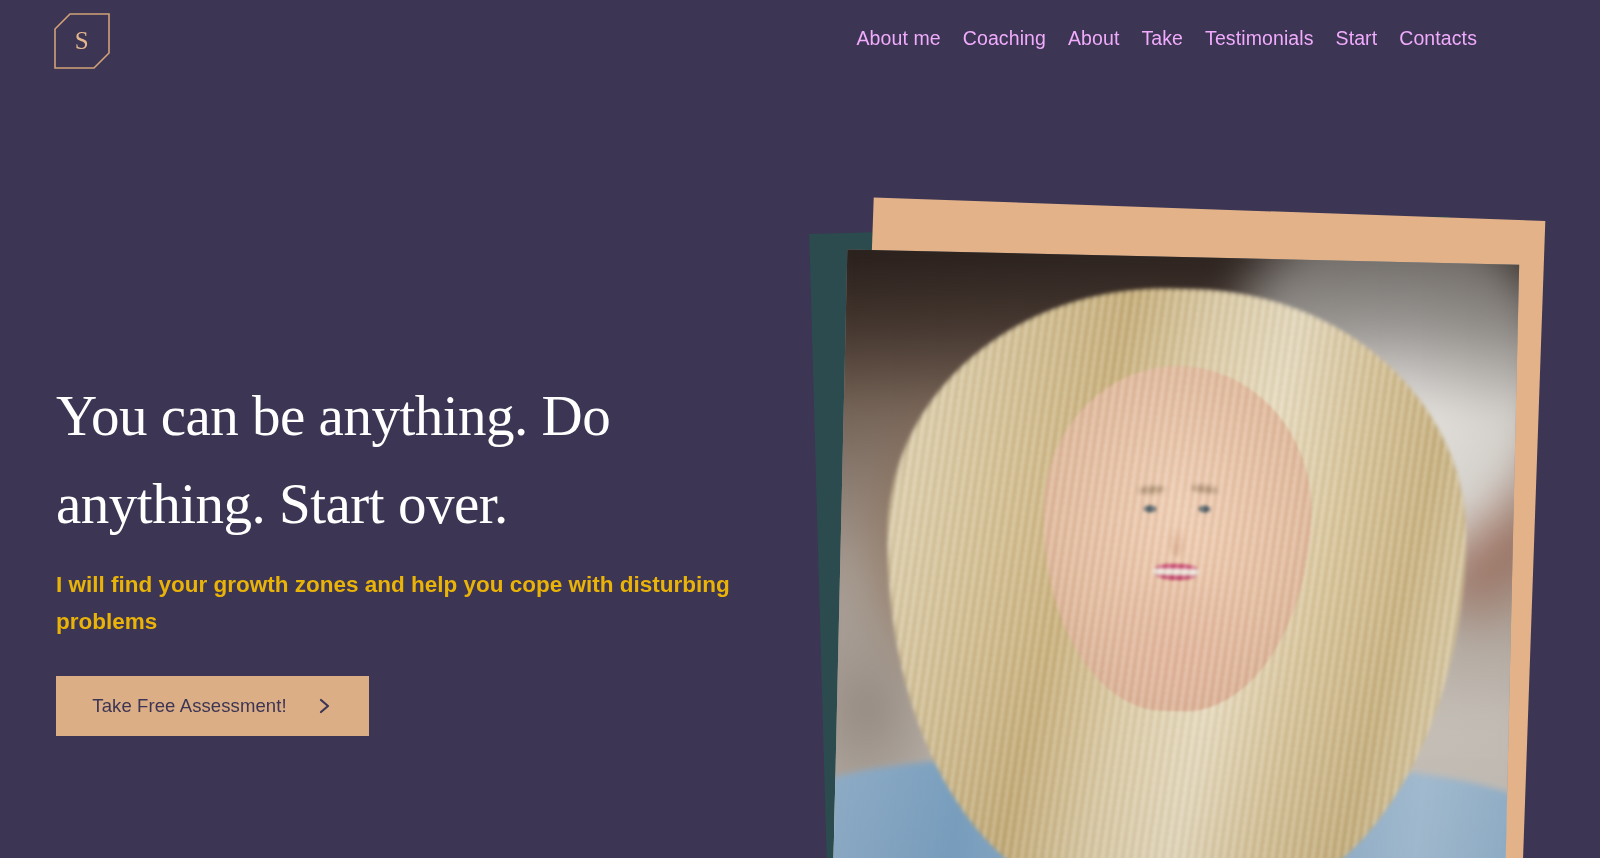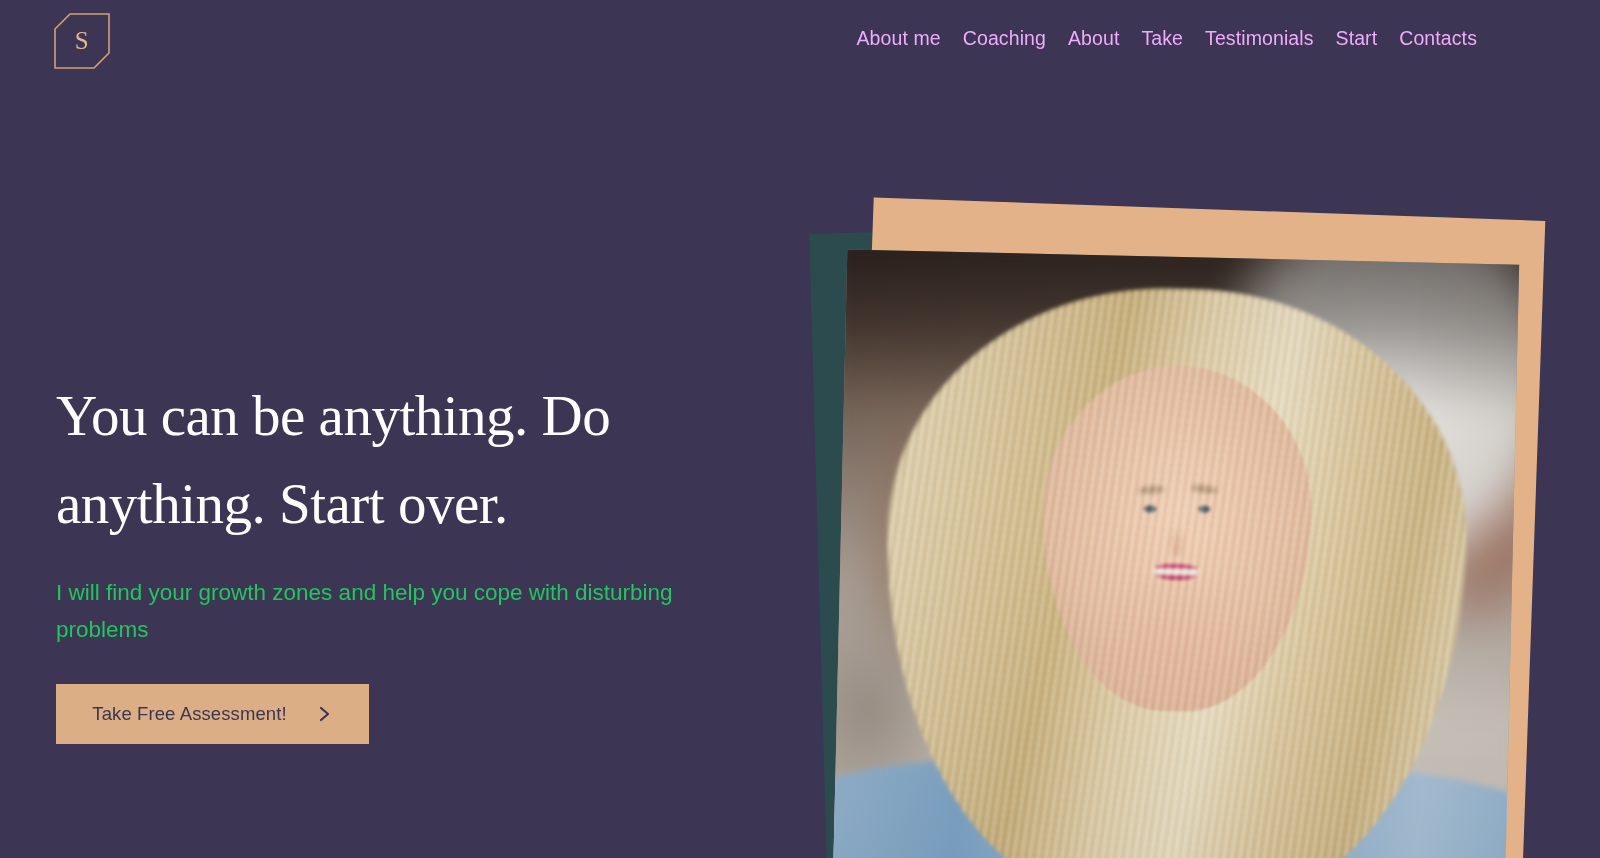--- a/index.html
+++ b/index.html
@@ -104,27 +104,27 @@
     font-family: "Liberation Serif", serif;
     color: #ffffff;
     font-size: 57px;
     line-height: 88px;
     font-weight: 400;
     letter-spacing: -0.5px;
     width: 730px;
   }
 
   .hero-sub {
-    margin-top: 26px;
+    margin-top: 18px;
     font-family: "Liberation Sans", sans-serif;
     font-size: 22.5px;
     line-height: 37px;
-    color: #22c55e;
+    color: #eab308;
     width: 690px;
-    font-weight: 400;
+    font-weight: 700;
   }
 
   .cta-button {
     margin-top: 36px;
     width: 313px;
     height: 60px;
     background: #dcae86;
     border: none;
     display: flex;
     align-items: center;

